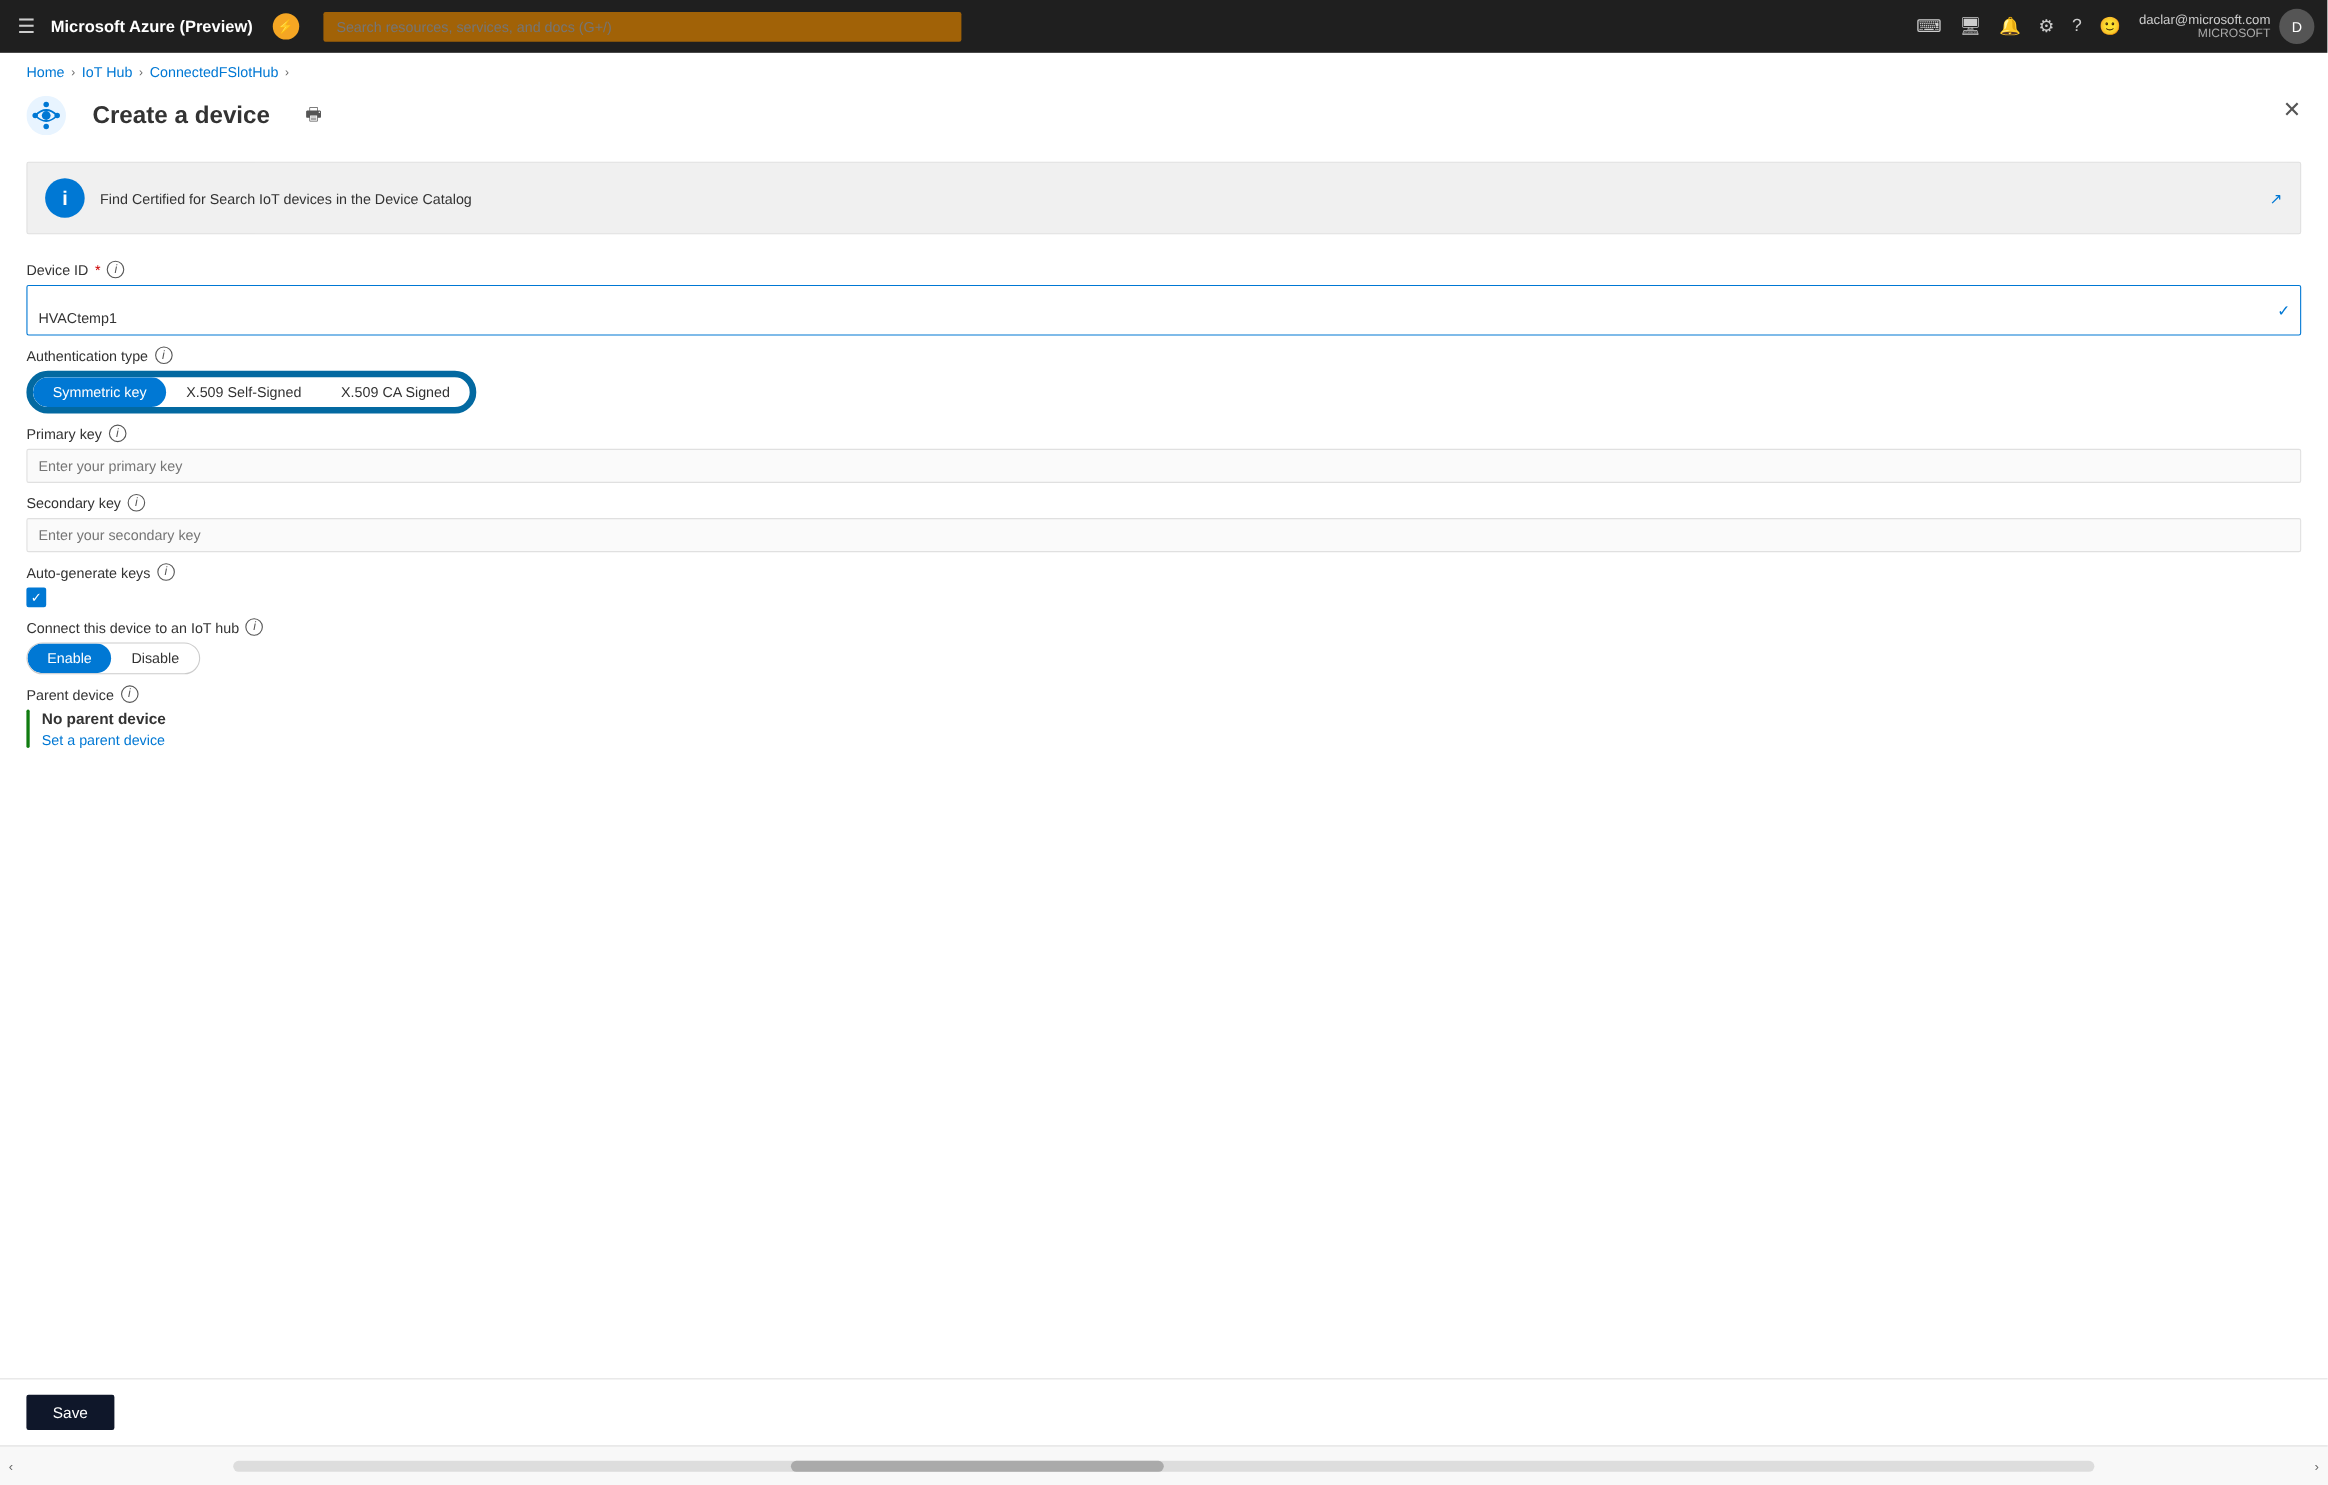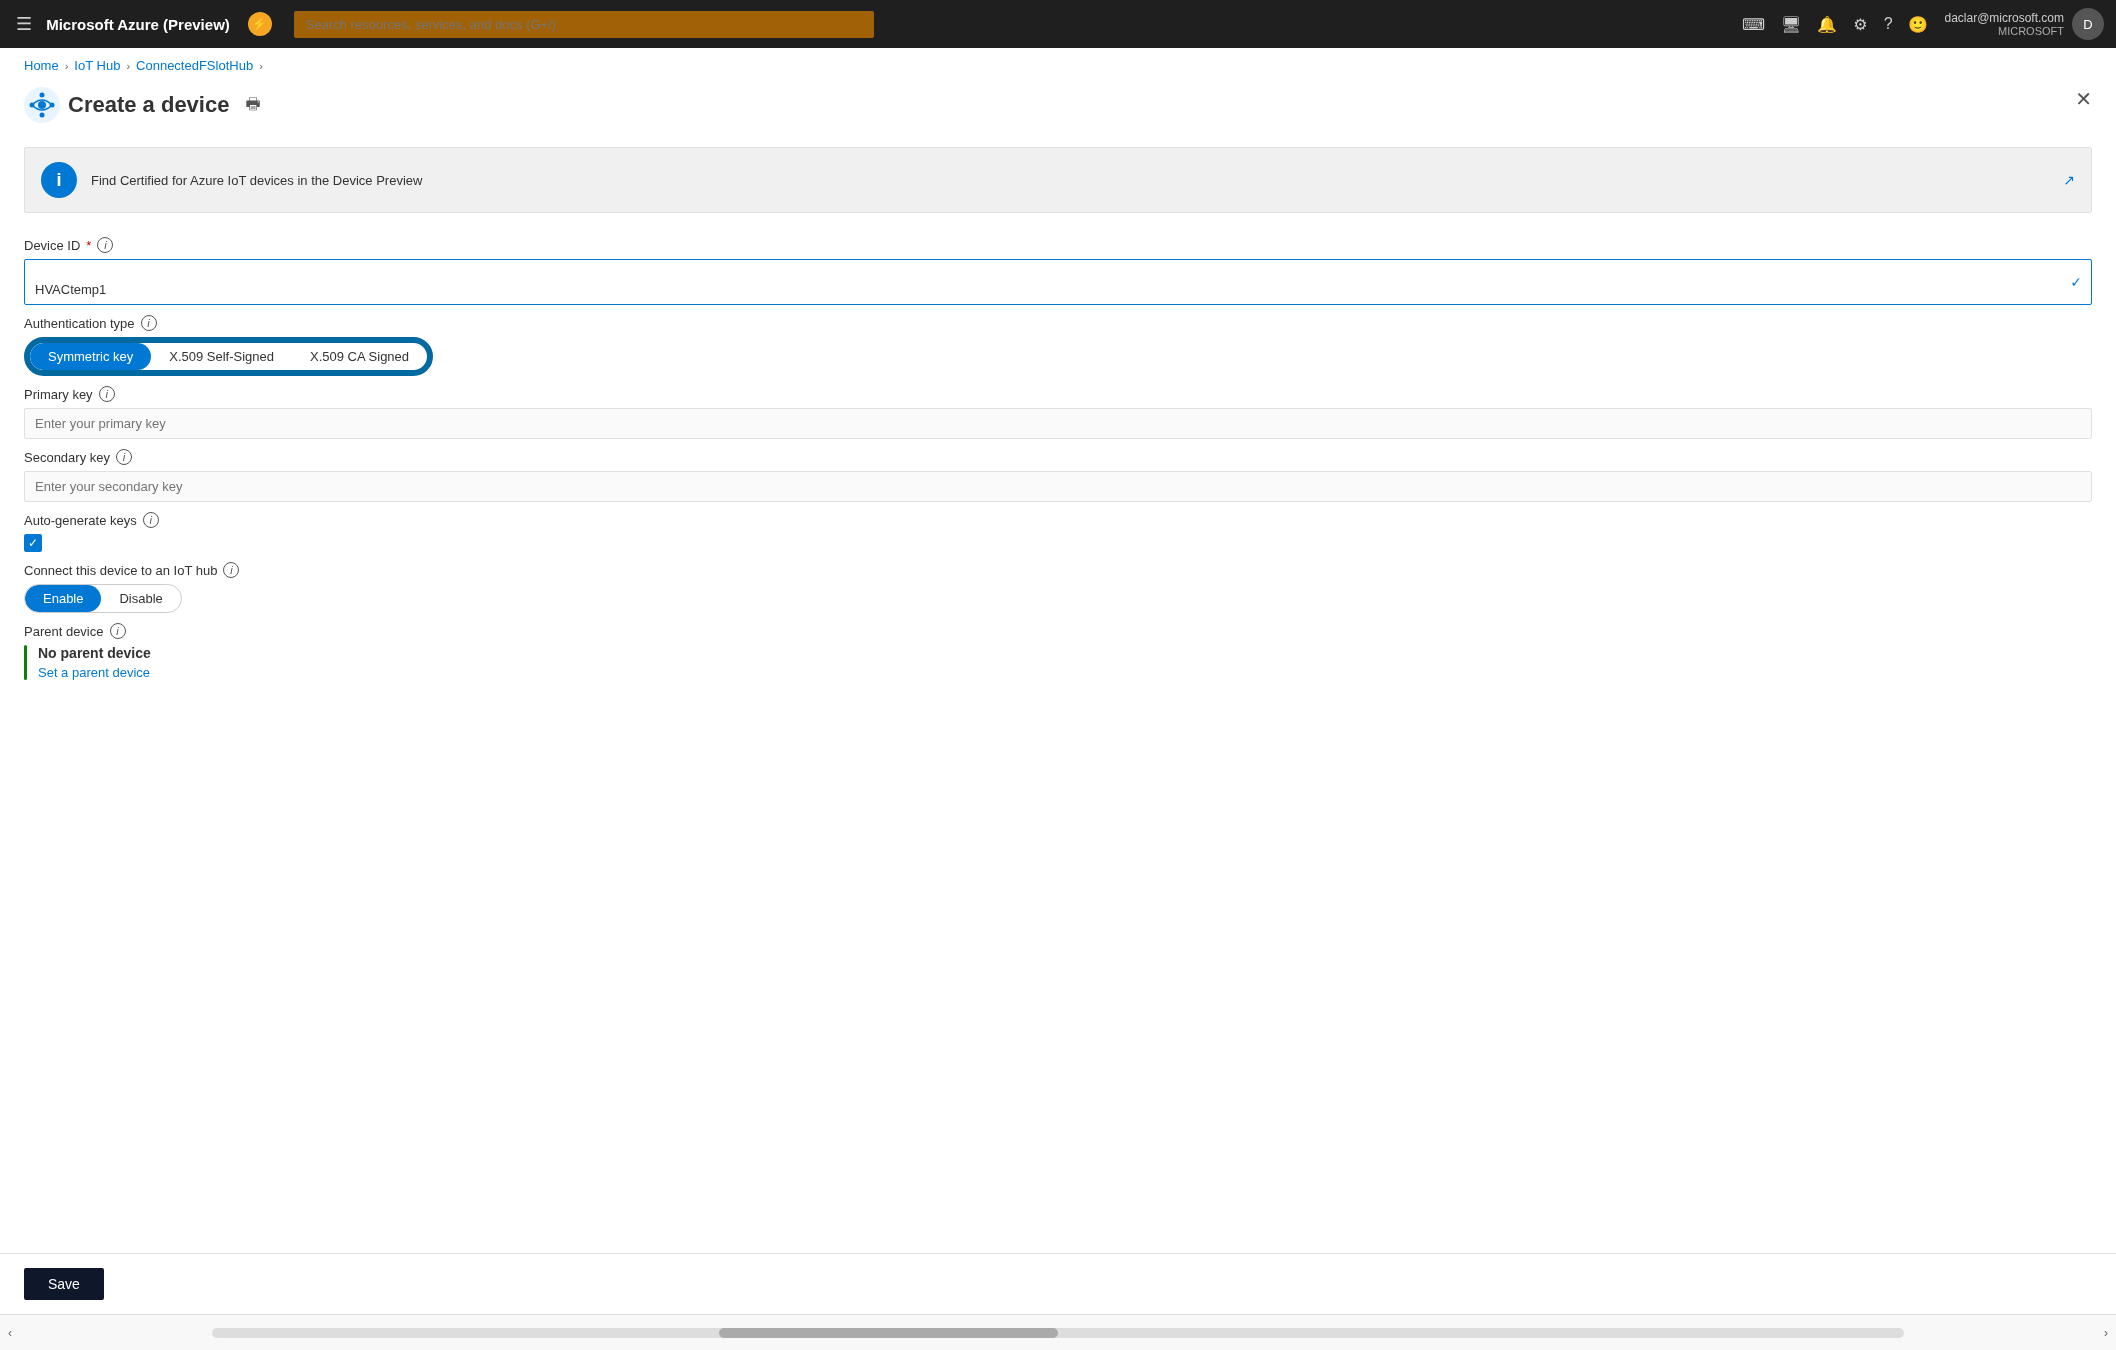--- a/index.html
+++ b/index.html
@@ -28,21 +28,21 @@
     
     .breadcrumb {
       display: flex; align-items: center; gap: 6px;
       padding: 10px 24px; font-size: 13px;
     }
     .breadcrumb a { color: #0078d4; text-decoration: none; }
     .breadcrumb-sep { color: #666; font-size: 11px; }
 
     
     .page-header {
-      display: flex; align-items: center; padding: 4px 24px 16px 24px; gap: 8px;
+      display: flex; align-items: center; padding: 4px 24px 16px 24px; gap: 24px;
       position: relative;
     }
     .page-header-icon { width: 36px; height: 36px; flex-shrink: 0; }
     .page-title { font-size: 22px; font-weight: 600; color: #333; }
     .page-header-actions { display: flex; gap: 12px; margin-left: 8px; }
     .page-header-actions .icon-btn { color: #555; cursor: pointer; font-size: 16px; }
     .close-btn { position: absolute; right: 24px; top: 4px; background: none; border: none; font-size: 20px; cursor: pointer; color: #555; }
 
     
     .main-content { padding: 8px 24px 24px 24px; }
@@ -196,21 +196,21 @@
   <div class="page-header-actions">
     <span class="icon-btn">🖶</span>
   </div>
   <button class="close-btn">✕</button>
 </div>
 
 <div class="main-content">
 
   <div class="info-banner">
     <div class="info-banner-icon">i</div>
-    <span class="info-banner-text">Find Certified for Azure IoT devices in the Device Preview</span>
+    <span class="info-banner-text">Find Certified for Search IoT devices in the Device Catalog</span>
     <span class="info-banner-link">↗</span>
   </div>
 
   <div class="form-section">
     <div class="field-label">
       <span>Device ID</span>
       <span class="field-required">*</span>
       <span class="info-icon">i</span>
     </div>
     <div class="field-input-check" style="position:relative;">

